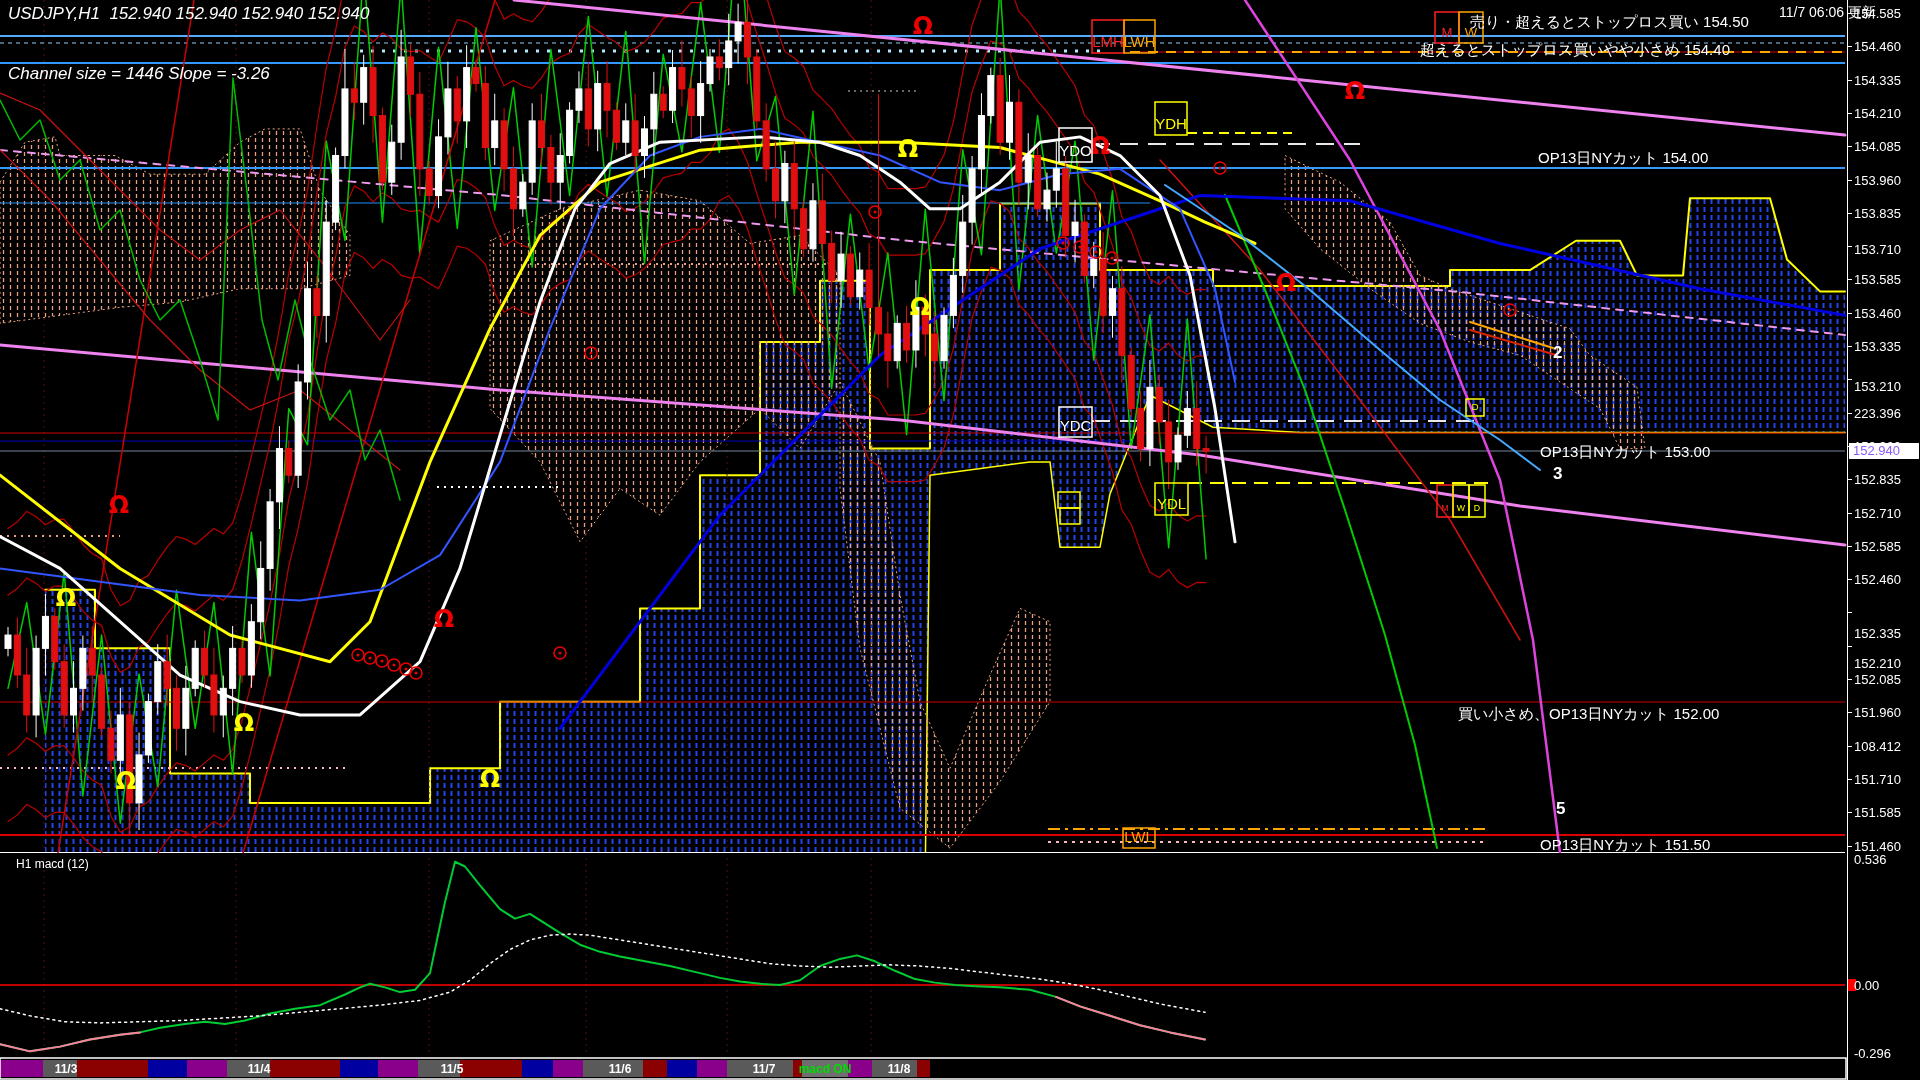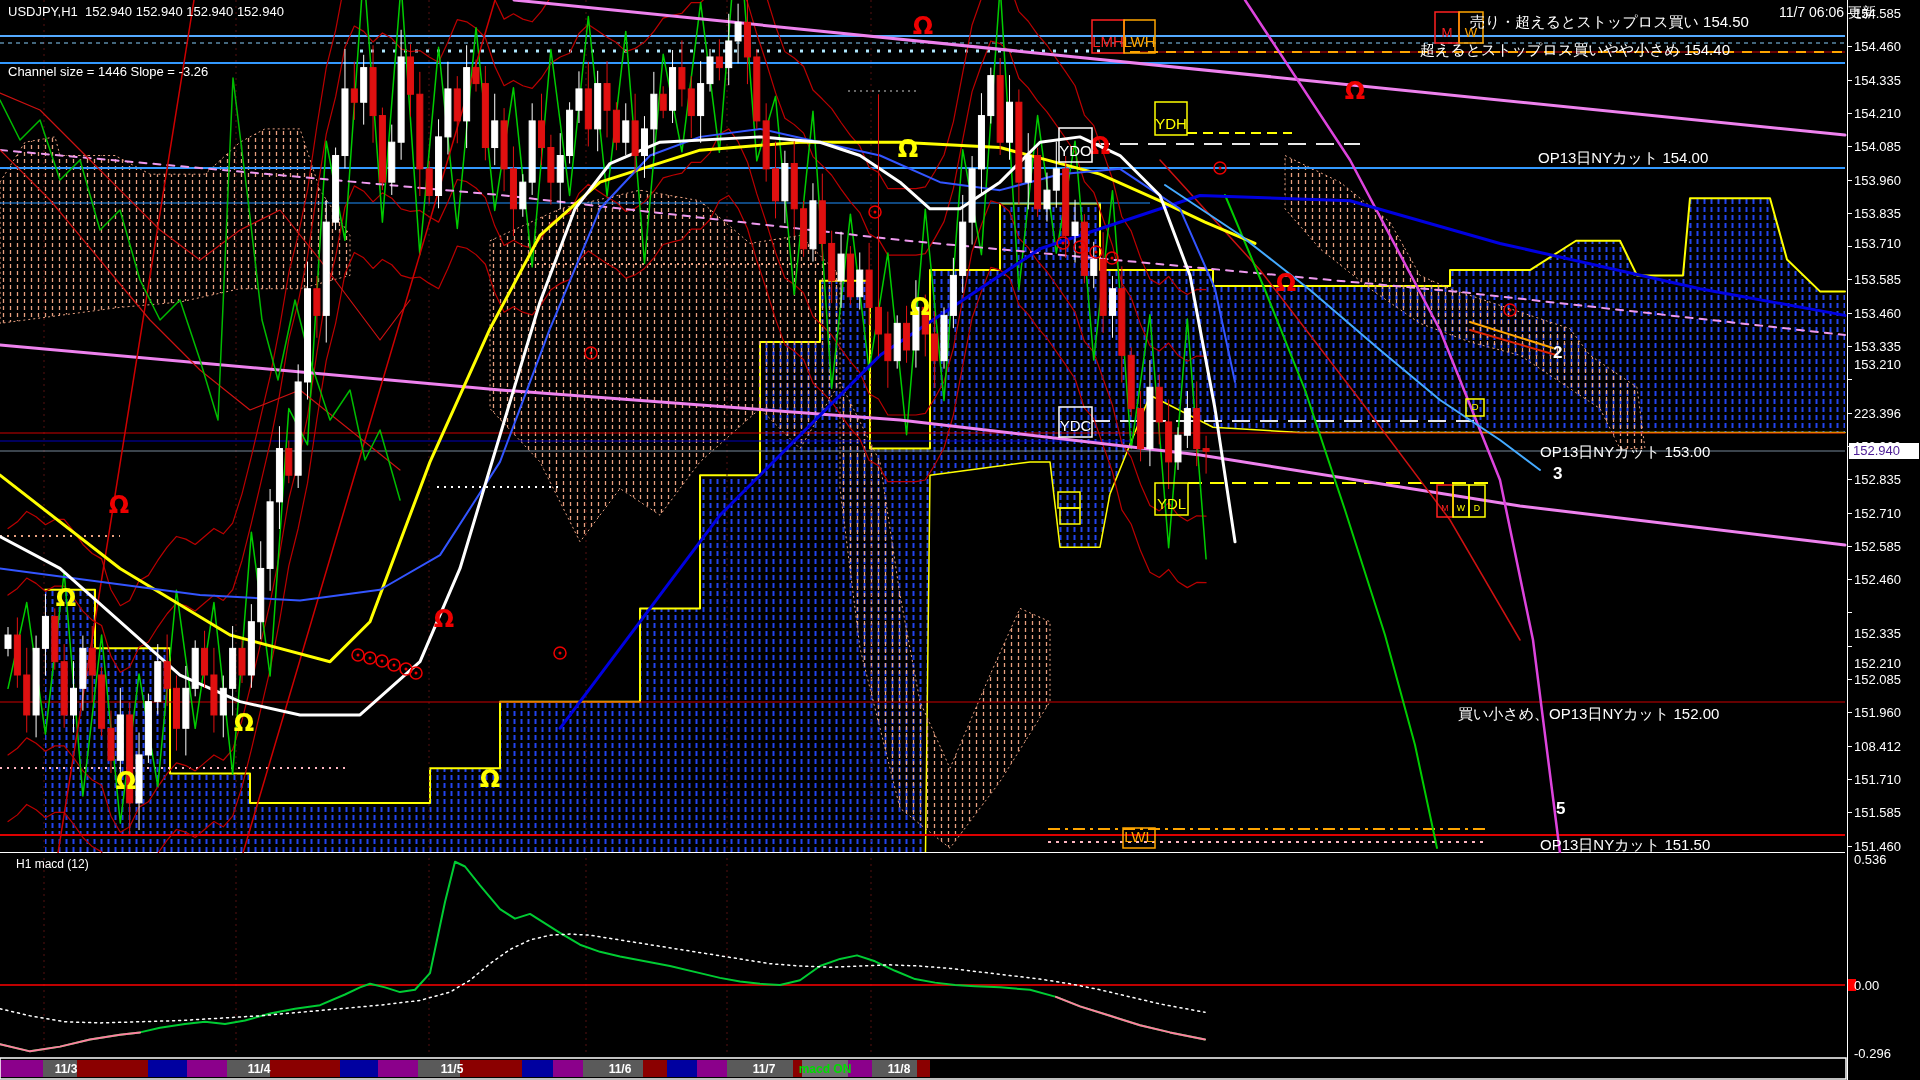--- a/index.html
+++ b/index.html
@@ -1,29 +1,29 @@
 <!DOCTYPE html>
 <html><head>
 <meta charset="utf-8">
 <style>
   html,body{margin:0;padding:0;background:#000;}
   #root{position:relative;width:1920px;height:1080px;background:#000;overflow:hidden;
         font-family:"Liberation Sans",sans-serif;}
-  .hdr{position:absolute;color:#fff;font-size:13px;white-space:pre;z-index:30;}
+  .hdr{position:absolute;color:#fff;font-size:17px;white-space:pre;z-index:30;font-style:italic;}
   #symline{left:8px;top:4px;}
   #chanline{left:8px;top:64px;}
   #watermark{position:absolute;left:50px;top:58px;color:#fff;font-size:72px;line-height:1;
              letter-spacing:2px;z-index:5;white-space:pre;}
   #updtime{position:absolute;right:44px;top:4px;color:#fff;font-size:14px;z-index:40;}
   #mainsvg{position:absolute;left:0;top:0;z-index:10;}
   #axis{position:absolute;left:1847px;top:0;width:73px;height:1080px;border-left:1.5px solid #fff;
         z-index:20;}
   .tick{position:absolute;left:6px;transform:translateY(-50%);color:#fff;font-size:13px;white-space:nowrap;}
   .tickmark{position:absolute;left:0;width:4px;height:1px;background:#fff;}
-  #curprice{position:absolute;left:1px;width:66px;height:16px;background:#fff;color:#4c1d95;
+  #curprice{position:absolute;left:1px;width:66px;height:16px;background:#fff;color:#8b5cf6;
             font-size:13px;text-align:left;padding-left:4px;transform:translateY(-50%);z-index:25;}
   #macdzero{position:absolute;left:0;width:8px;height:12px;background:#f00;transform:translateY(-50%);}
   #macdlabel{position:absolute;left:8px;top:857px;color:#fff;font-size:12px;z-index:30;margin-left:8px;}
 </style>
 </head>
 <body>
 
 <div id="root">
   <svg id="mainsvg" width="1848" height="1080">
       <defs>
@@ -529,29 +529,29 @@
       <div class="tick" style="top: 79.6px;">154.335</div>
       <div class="tickmark" style="top: 112.9px;"></div>
       <div class="tick" style="top: 112.9px;">154.210</div>
       <div class="tickmark" style="top: 146.2px;"></div>
       <div class="tick" style="top: 146.2px;">154.085</div>
       <div class="tickmark" style="top: 179.5px;"></div>
       <div class="tick" style="top: 179.5px;">153.960</div>
       <div class="tickmark" style="top: 212.8px;"></div>
       <div class="tick" style="top: 212.8px;">153.835</div>
       <div class="tickmark" style="top: 246.1px;"></div>
-      <div class="tick" style="top: 243px; text-align: right;">153.710</div>
+      <div class="tick" style="top: 249px; text-align: right;">153.710</div>
       <div class="tickmark" style="top: 279.4px;"></div>
       <div class="tick" style="top: 279.4px;">153.585</div>
       <div class="tickmark" style="top: 312.7px;"></div>
       <div class="tick" style="top: 312.7px;">153.460</div>
       <div class="tickmark" style="top: 346px;"></div>
       <div class="tick" style="top: 346px;">153.335</div>
       <div class="tickmark" style="top: 379.3px;"></div>
-      <div class="tick" style="top: 364px;">153.210</div>
+      <div class="tick" style="top: 386px;">153.210</div>
       <div class="tickmark" style="top: 412.6px;"></div>
       <div class="tick" style="top: 412.6px;">223.396</div>
       <div class="tickmark" style="top: 445.9px;"></div>
       <div class="tick" style="top: 445.9px;">152.960</div>
       <div class="tickmark" style="top: 479.2px;"></div>
       <div class="tick" style="top: 479.2px;">152.835</div>
       <div class="tickmark" style="top: 512.5px;"></div>
       <div class="tick" style="top: 512.5px;">152.710</div>
       <div class="tickmark" style="top: 545.8px;"></div>
       <div class="tick" style="top: 545.8px;">152.585</div>

